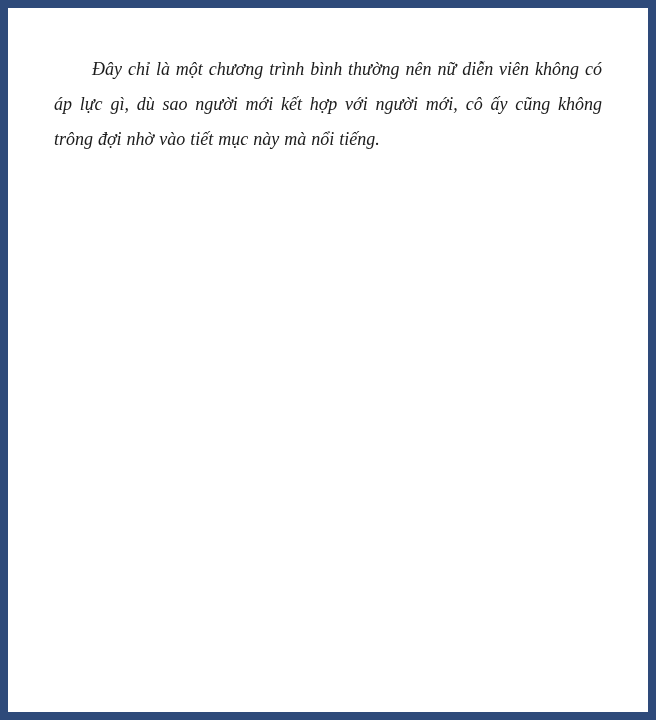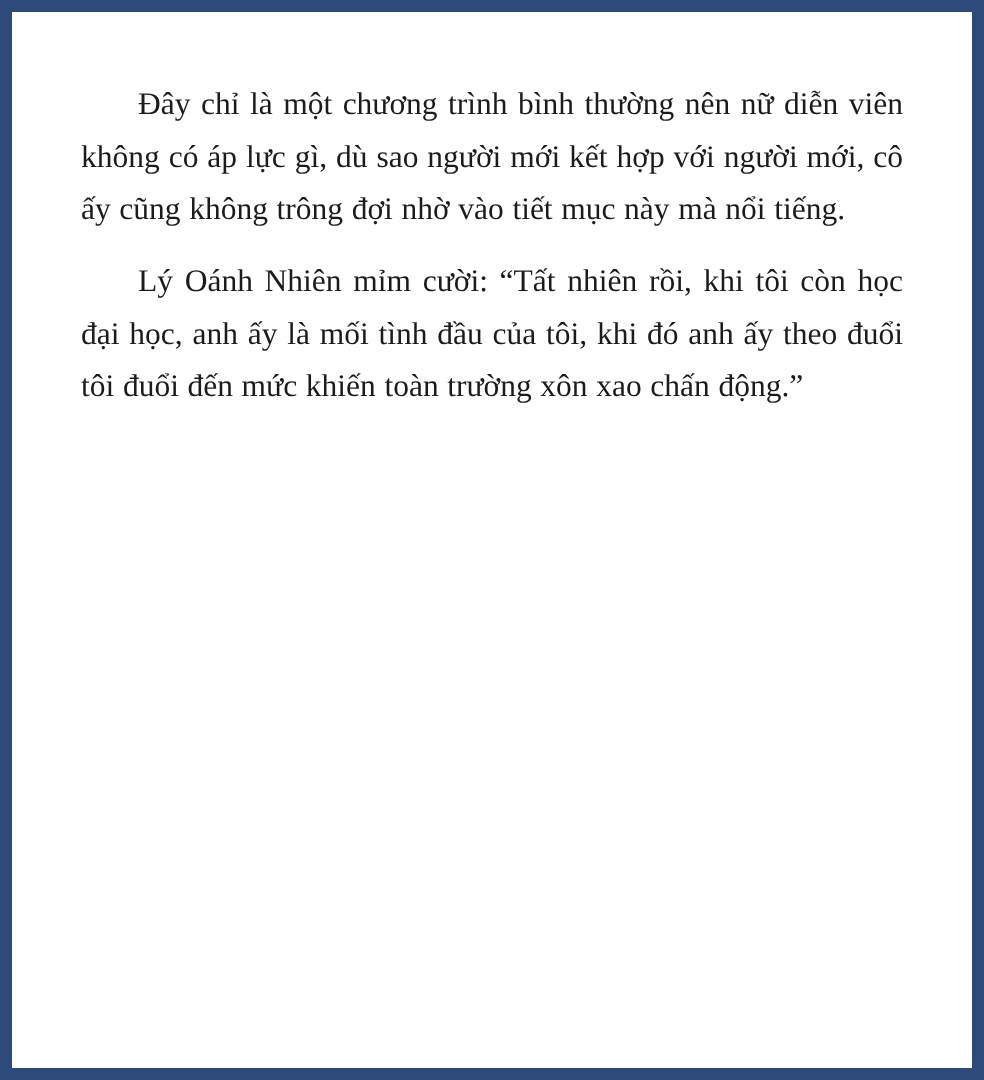--- a/index.html
+++ b/index.html
@@ -19,34 +19,34 @@
     width: 640px;
     height: 704px;
     background: #ffffff;
     overflow: hidden;
   }
   .content {
     padding: 44px 46px 0 46px;
   }
   .para {
     margin: 0 0 13px 0;
-    font-size: 21px;
+    font-size: 18px;
     line-height: 35px;
     color: #1b1b1b;
     text-align: justify;
     text-indent: 38px;
     word-spacing: 0.5px;
     -webkit-hyphens: none;
     hyphens: none;
+    font-style: italic;
   }
   .para:last-child {
     margin-bottom: 0;
   }
 </style>
 </head>
 <body>
 
 <div class="page">
   <div class="content">
     <p class="para">Đây chỉ là một chương trình bình thường nên nữ diễn viên không có áp lực gì, dù sao người mới kết hợp với người mới, cô ấy cũng không trông đợi nhờ vào tiết mục này mà nổi tiếng.</p>
-    <p class="para">Lý Oánh Nhiên mỉm cười: “Tất nhiên rồi, khi tôi còn học đại học, anh ấy là mối tình đầu của tôi, khi đó anh ấy theo đuổi tôi đuổi đến mức khiến toàn trường xôn xao chấn động.”</p>
   </div>
 </div>
 
 </body></html>

